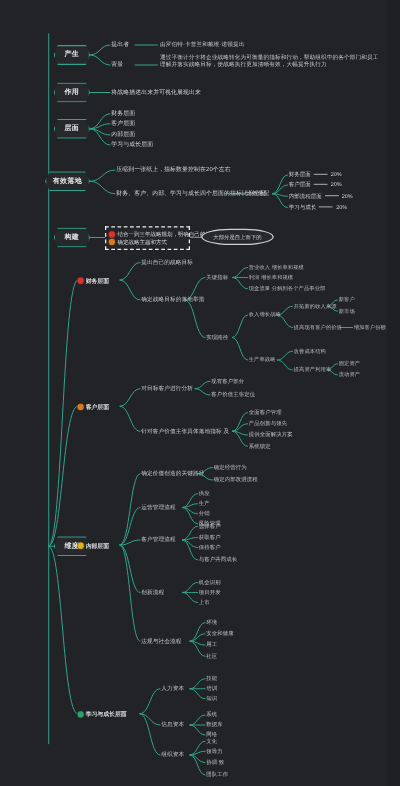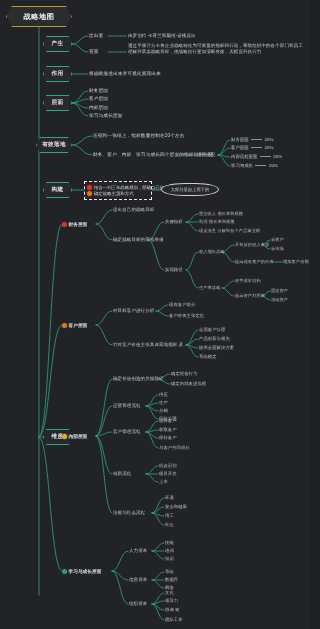--- a/index.html
+++ b/index.html
@@ -235,21 +235,20 @@
       <path d="M152 580 C 158 580, 158 580, 164 580"></path>
       <path d="M152 580 C 158 580, 158 588, 164 588"></path>
 
       <path d="M152 604 C 158 604, 158 593, 164 593"></path>
       <path d="M152 604 C 158 604, 158 601, 164 601"></path>
       <path d="M152 604 C 158 604, 158 610, 164 610"></path>
       <path d="M152 604 C 158 604, 158 620, 164 620"></path>
     </g>
   </svg>
 
-  <div class="root-title">战略地图</div>
 
   <div class="hex" style="left:43px; top:36px; width:29px; height:16px;">产生</div>
   <div class="hex" style="left:43px; top:66px; width:29px; height:16px;">作用</div>
   <div class="hex" style="left:43px; top:95px; width:29px; height:16px;">层面</div>
   <div class="hex" style="left:36px; top:137px; width:36px; height:16px;">有效落地</div>
   <div class="hex" style="left:43px; top:182px; width:29px; height:16px;">构建</div>
   <div class="hex" style="left:43px; top:429px; width:29px; height:16px;">维度</div>
 
   <div class="node l2" style="left:89px; top:33px;">提出者</div>
   <div class="node l3" style="left:128px; top:33px;">由罗伯特·卡普兰和戴维·诺顿提出</div>

